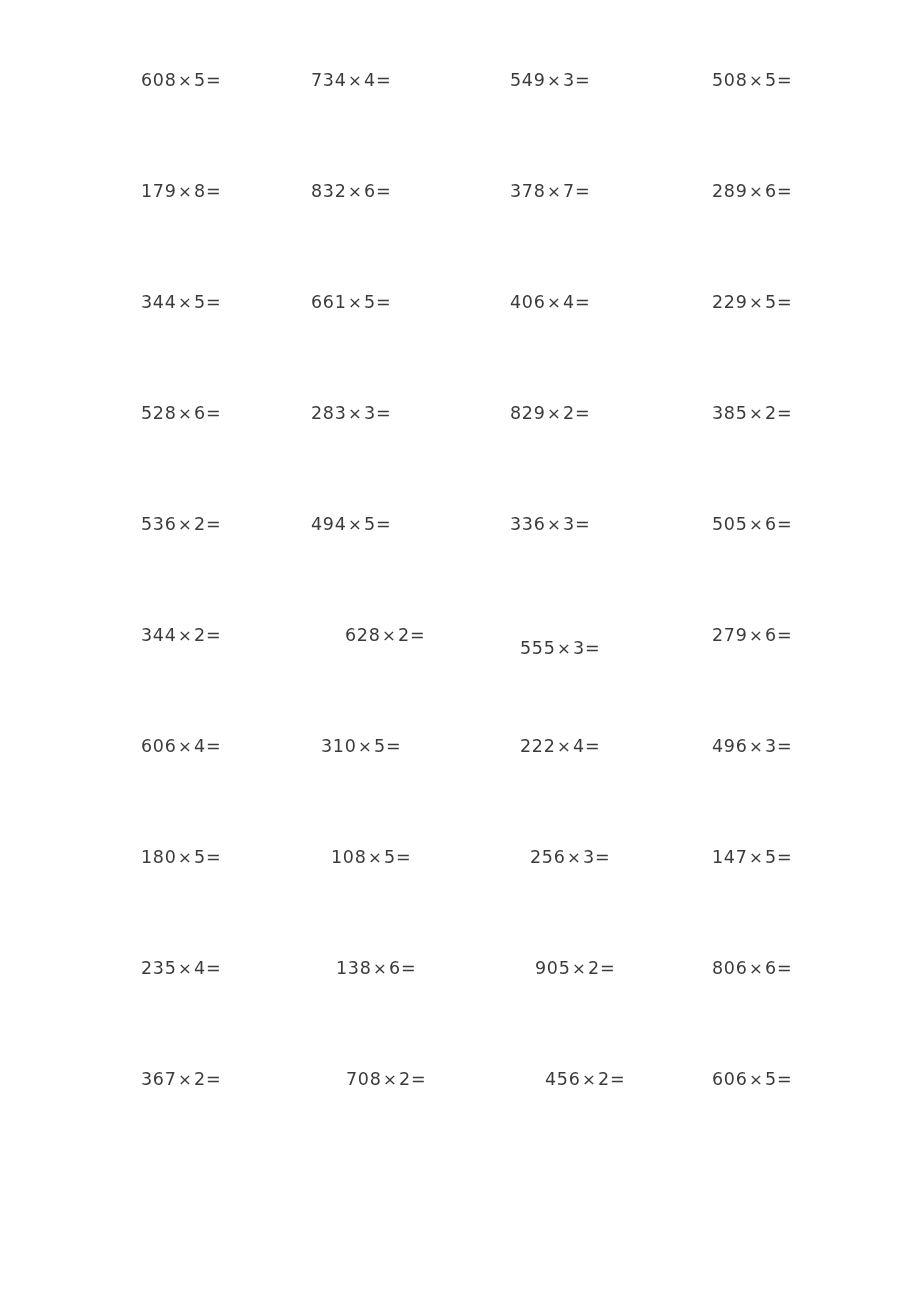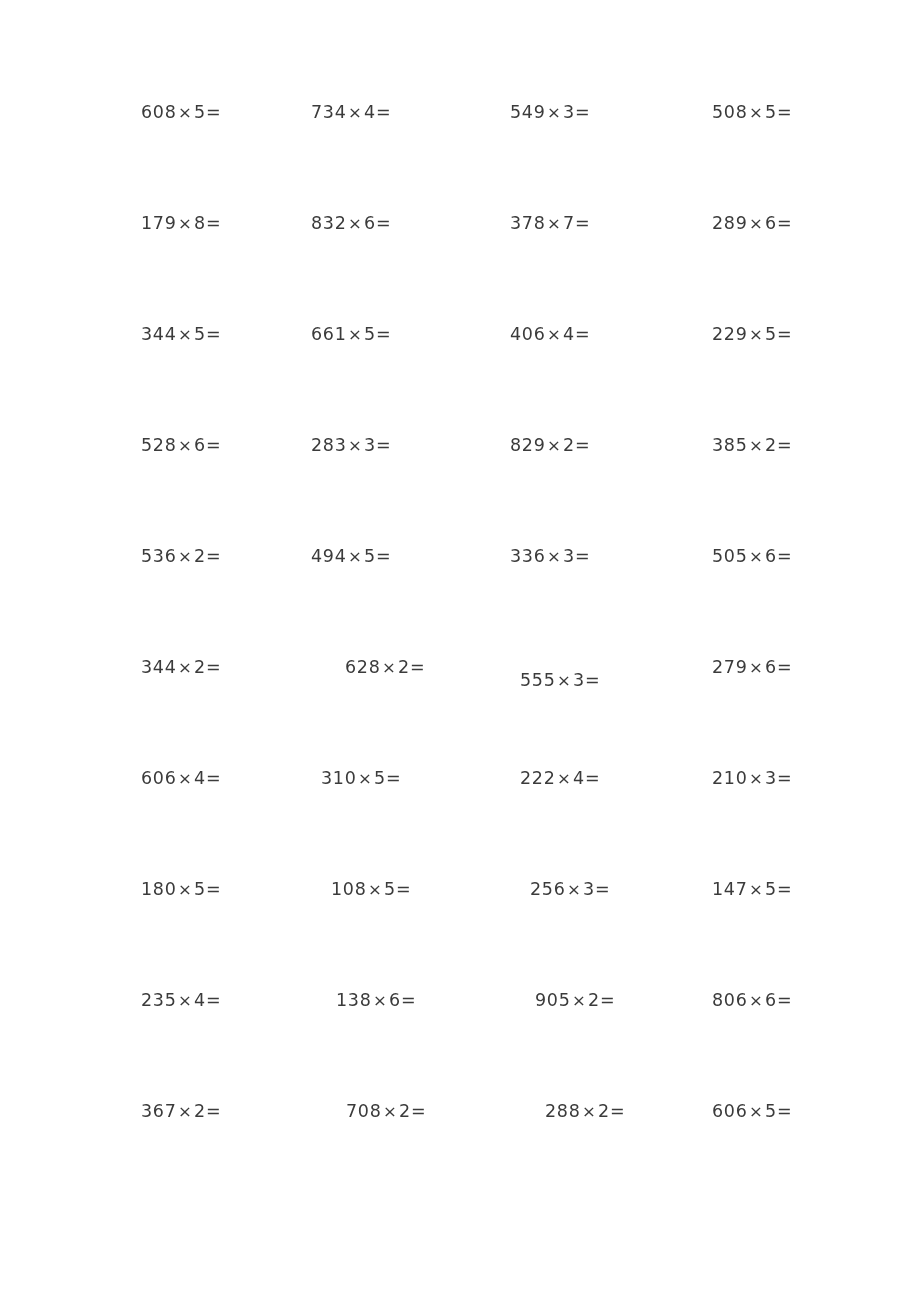--- a/index.html
+++ b/index.html
@@ -13,21 +13,21 @@
     font-family: "DejaVu Sans", "Liberation Sans", sans-serif;
     color: #3b3b3b;
     -webkit-font-smoothing: antialiased;
     overflow: hidden;
   }
   #worksheet {
     position: relative;
     width: 920px;
     height: 1302px;
     box-sizing: border-box;
-    padding-top: 104px;
+    padding-top: 72px;
     padding-left: 0;
   }
   .prob-row {
     position: relative;
     height: 111px;
     width: 920px;
   }
   .prob-cell {
     position: absolute;
     top: 0;
@@ -154,21 +154,21 @@
     <div class="prob-cell c0">
       <span class="num">606</span><span class="mul">×</span><span class="num">4</span><span class="eq">=</span>
     </div>
     <div class="prob-cell c1" style="left: 321px;">
       <span class="num">310</span><span class="mul">×</span><span class="num">5</span><span class="eq">=</span>
     </div>
     <div class="prob-cell c2" style="left: 520px;">
       <span class="num">222</span><span class="mul">×</span><span class="num">4</span><span class="eq">=</span>
     </div>
     <div class="prob-cell c3">
-      <span class="num">210</span><span class="mul">×</span><span class="num">3</span><span class="eq">=</span>
+      <span class="num">496</span><span class="mul">×</span><span class="num">3</span><span class="eq">=</span>
     </div>
   </div>
 
   <div class="prob-row">
     <div class="prob-cell c0">
       <span class="num">180</span><span class="mul">×</span><span class="num">5</span><span class="eq">=</span>
     </div>
     <div class="prob-cell c1" style="left: 331px;">
       <span class="num">108</span><span class="mul">×</span><span class="num">5</span><span class="eq">=</span>
     </div>
@@ -196,20 +196,20 @@
   </div>
 
   <div class="prob-row">
     <div class="prob-cell c0">
       <span class="num">367</span><span class="mul">×</span><span class="num">2</span><span class="eq">=</span>
     </div>
     <div class="prob-cell c1" style="left: 346px;">
       <span class="num">708</span><span class="mul">×</span><span class="num">2</span><span class="eq">=</span>
     </div>
     <div class="prob-cell c2" style="left: 545px;">
-      <span class="num">288</span><span class="mul">×</span><span class="num">2</span><span class="eq">=</span>
+      <span class="num">456</span><span class="mul">×</span><span class="num">2</span><span class="eq">=</span>
     </div>
     <div class="prob-cell c3">
       <span class="num">606</span><span class="mul">×</span><span class="num">5</span><span class="eq">=</span>
     </div>
   </div>
 
 </div>
 
 </body></html>

